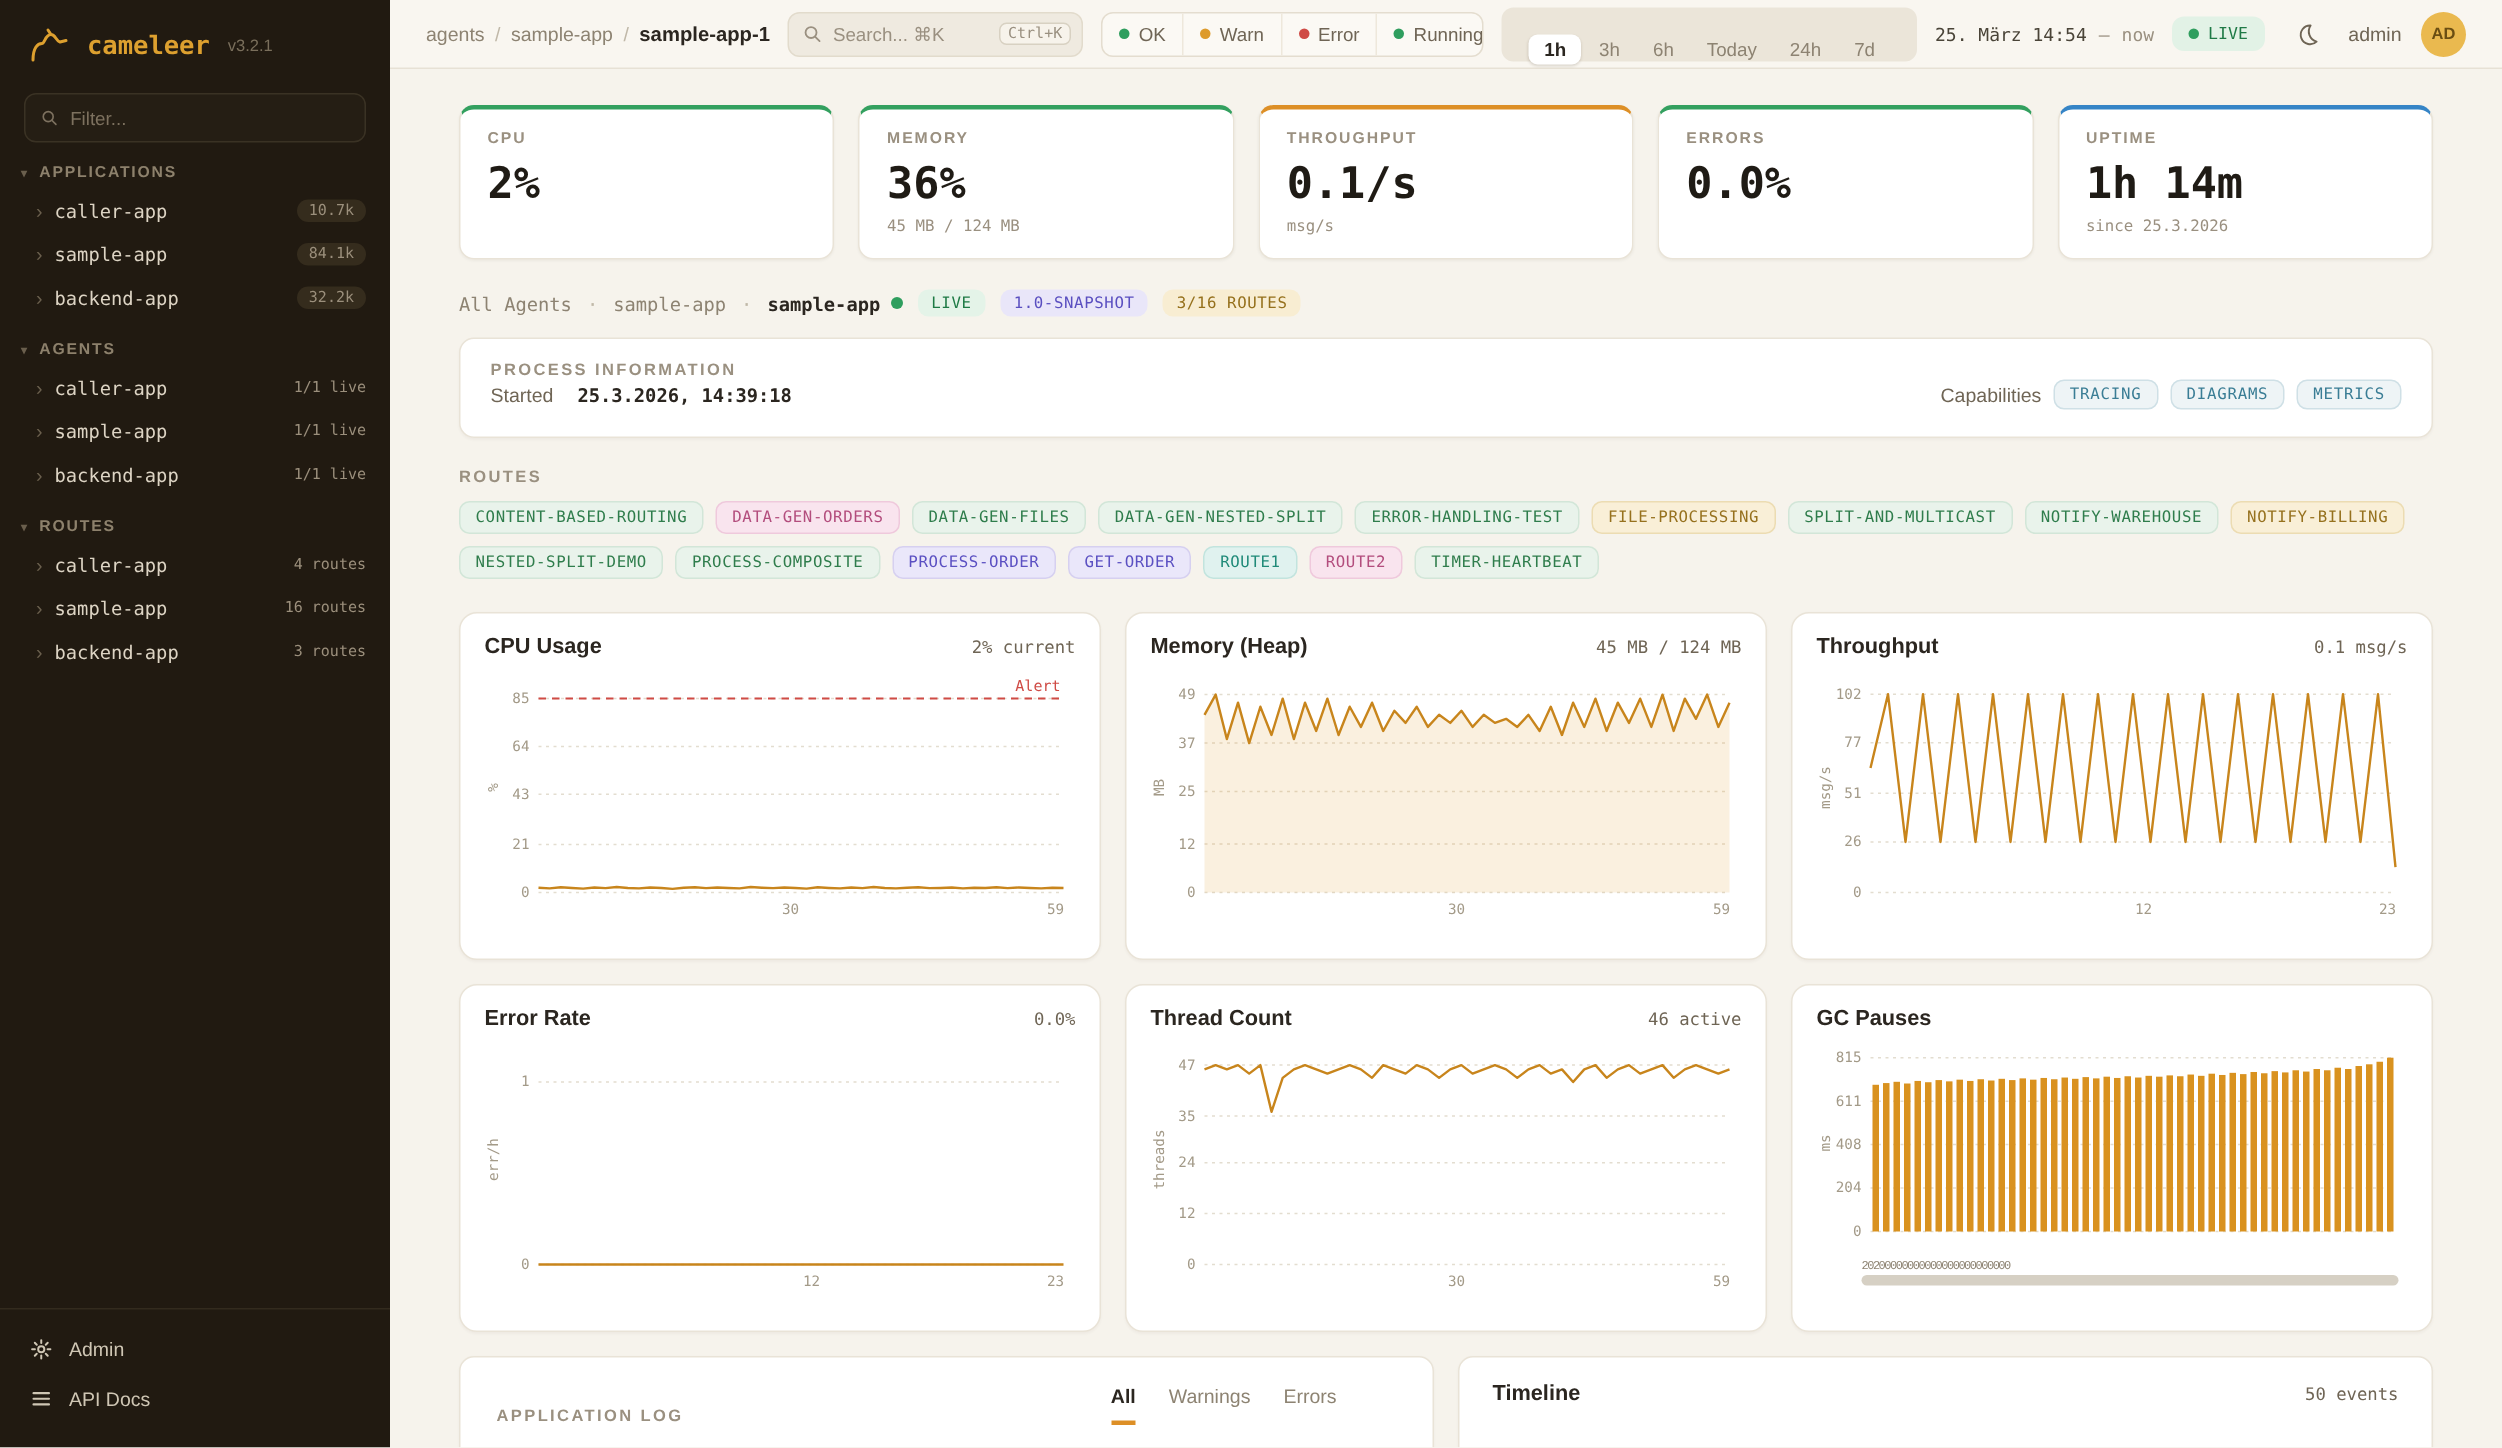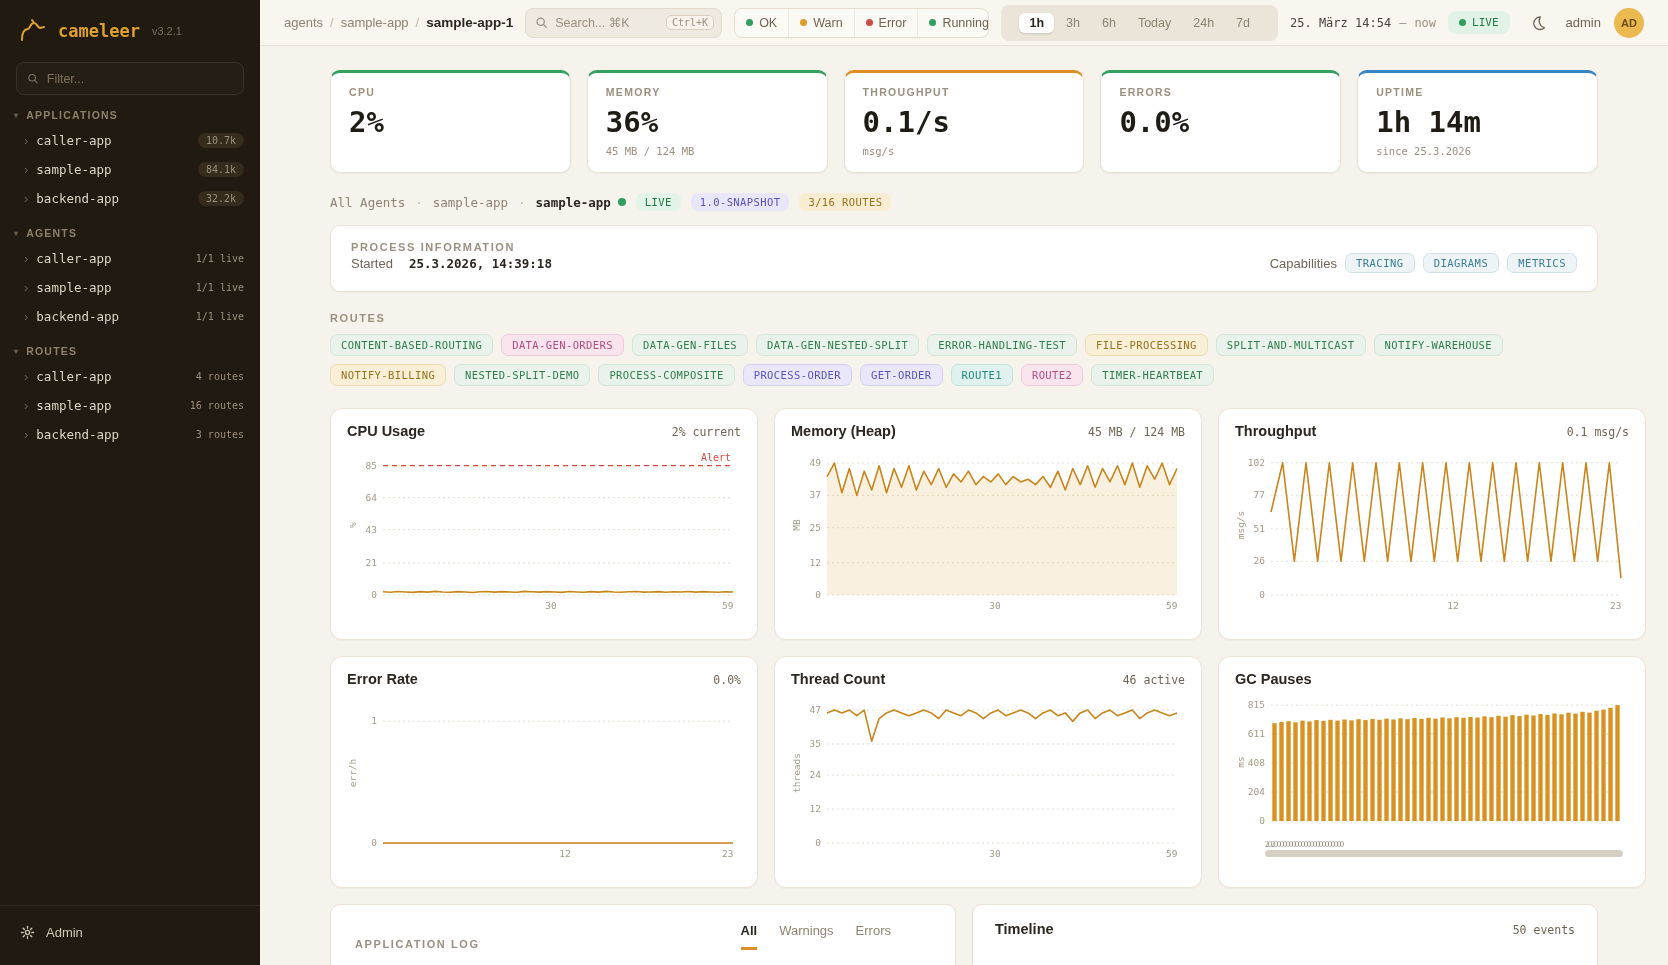--- a/index.html
+++ b/index.html
@@ -38,32 +38,32 @@
   .search-box input{flex:1;min-width:0;border:0;background:transparent;outline:none;font-size:12.5px;color:#6f6555}
   .search-box input::placeholder{color:#9a9080}
   .kbd{font-family:"DejaVu Sans Mono",monospace;font-size:10px;color:#9a9080;border:1px solid #d8d1c2;background:#f7f3eb;border-radius:5px;padding:1px 5px;white-space:nowrap}
   .status-filters{display:flex;border:1px solid #e4ddcf;border-radius:8px;background:#fbf9f4;overflow:hidden;height:30px}
   .status-filter{display:flex;align-items:center;gap:6px;padding:0 11px;font-size:12.5px;color:#6f6555;border-right:1px solid #eee8db;cursor:pointer;white-space:nowrap}
   .status-filter:last-child{border-right:0}
   .dot{width:7px;height:7px;border-radius:50%;background:#999}
   .dot.tone-green{background:#2f9e5e}
   .dot.tone-amber{background:#dd9b2c}
   .dot.tone-red{background:#cf4b45}
-  .range-group{display:flex;align-items:center;gap:2px;background:#ebe5d9;border-radius:8px;padding:18px;height:30px}
+  .range-group{display:flex;align-items:flex-start;gap:2px;background:#ebe5d9;border-radius:8px;padding:18px;height:30px}
   .range-btn{border:0;background:transparent;font-size:12.5px;color:#8d8372;padding:3px 10px;border-radius:6px;cursor:pointer;font-family:inherit;white-space:nowrap}
   .range-btn.active{background:#ffffff;color:#2b2620;font-weight:bold;box-shadow:0 1px 2px rgba(60,45,20,.18)}
   .date-group{display:flex;align-items:center;gap:8px;font-family:"DejaVu Sans Mono",monospace;font-size:12px;color:#4a4438;white-space:nowrap}
   .date-muted{color:#9a9080}
   .right-cluster{margin-left:auto;display:flex;align-items:center;gap:13px}
   .live-badge{display:flex;align-items:center;gap:6px;background:#e2f2e6;color:#1f7a46;font-family:"DejaVu Sans Mono",monospace;font-size:11px;padding:5px 11px;border-radius:8px;cursor:pointer}
   .icon-btn{width:30px;height:30px;border-radius:8px;border:0;background:transparent;display:flex;align-items:center;justify-content:center;cursor:pointer}
   .user-name{font-size:13px;color:#6f6555}
   .avatar{width:30px;height:30px;border-radius:50%;background:#eab94f;color:#6b4e12;font-size:11px;font-weight:bold;display:flex;align-items:center;justify-content:center;cursor:pointer}
 
-  .content{flex:1;overflow:hidden;padding:24px 70px 0}
+  .content{flex:1;overflow:hidden;padding:24px 46px 0}
 
   
   .stats-row{display:grid;grid-template-columns:repeat(5,1fr);gap:16px}
   .stat-card{background:#fff;border:1px solid #e9e3d7;border-top:3px solid #33a05f;border-radius:10px;padding:13px 18px 14px;box-shadow:0 1px 2px rgba(40,30,10,.05)}
   .stat-card.tone-amber{border-top-color:#dd8f26}
   .stat-card.tone-blue{border-top-color:#3584c6}
   .stat-label{font-size:10.5px;letter-spacing:1.3px;color:#9a9080;font-weight:bold}
   .stat-value{font-family:"DejaVu Sans Mono",monospace;font-size:29px;font-weight:bold;color:#1f1b15;margin-top:7px}
   .stat-sub{font-family:"DejaVu Sans Mono",monospace;font-size:10.5px;color:#9a9080;margin-top:6px;min-height:13px}
 
@@ -99,21 +99,21 @@
   .pill.tone-teal{background:#e0f2ef;color:#1f8a78;border-color:#c2e4de}
 
   
   .charts-grid{display:grid;grid-template-columns:repeat(3,1fr);gap:16px;margin-top:22px}
   .chart-card{padding:14px 16px 8px;height:232px;border-radius:12px}
   .chart-head{display:flex;align-items:baseline;justify-content:space-between}
   .chart-title{font-size:14.5px;font-weight:bold;color:#2b2620}
   .chart-headval{font-family:"DejaVu Sans Mono",monospace;font-size:11.5px;color:#6f6555}
   .chart-body{height:168px;margin-top:6px}
   .chart-body.gc{height:146px}
-  .gc-overflow{font-family:Liberation Serif, serif;font-size:8px;letter-spacing:-1px;color:#8d8372;white-space:nowrap;overflow:hidden;margin:1px 0 0 30px;height:9px}
+  .gc-overflow{font-family:Liberation Mono, monospace;font-size:8px;letter-spacing:-1px;color:#8d8372;white-space:nowrap;overflow:hidden;margin:1px 0 0 30px;height:9px}
   .gc-scrollbar{height:7px;background:#d6d0c4;border-radius:4px;margin:1px 6px 0 30px;cursor:pointer}
   svg text.tick{font-family:"DejaVu Sans Mono",monospace;font-size:9.5px;fill:#a39a88}
   svg text.alert-label{font-family:"DejaVu Sans Mono",monospace;font-size:10px;fill:#cf4b45}
 
   
   .bottom-grid{display:grid;grid-template-columns:1fr 1fr;gap:16px;margin-top:16px}
   .log-card{padding:18px 24px;min-height:140px}
   .log-head{display:flex;align-items:flex-end}
   .log-tabs{margin-left:auto;display:flex;gap:22px;padding-right:40px}
   .log-tab{font-size:13px;color:#8d8372;cursor:pointer;padding-bottom:9px;border-bottom:3px solid transparent}
@@ -217,20 +217,30 @@
             <line x1="8" y1="12.5" x2="8" y2="14.5"></line>
           <line x1="1.5" y1="8" x2="3.5" y2="8"></line>
             <line x1="12.5" y1="8" x2="14.5" y2="8"></line>
           <line x1="3.4" y1="3.4" x2="4.8" y2="4.8"></line>
             <line x1="11.2" y1="11.2" x2="12.6" y2="12.6"></line>
           <line x1="12.6" y1="3.4" x2="11.2" y2="4.8"></line>
             <line x1="4.8" y1="11.2" x2="3.4" y2="12.6"></line>
         </g>
       </svg>
       <span>Admin</span>
+    </div>
+    <div class="side-foot-item">
+      <svg class="foot-ic" viewBox="0 0 16 16">
+        <g stroke="#cfc6b4" stroke-width="1.5" stroke-linecap="round">
+          <line x1="2.5" y1="4" x2="13.5" y2="4"></line>
+            <line x1="2.5" y1="8" x2="13.5" y2="8"></line>
+            <line x1="2.5" y1="12" x2="13.5" y2="12"></line>
+        </g>
+      </svg>
+      <span>API Docs</span>
     </div>
   </div>
 </aside>
 
 <div class="main">
 
   <header class="topbar">
     <nav class="breadcrumb">
       <span class="crumb link">agents</span>
       <span class="agent-sep">/</span>

